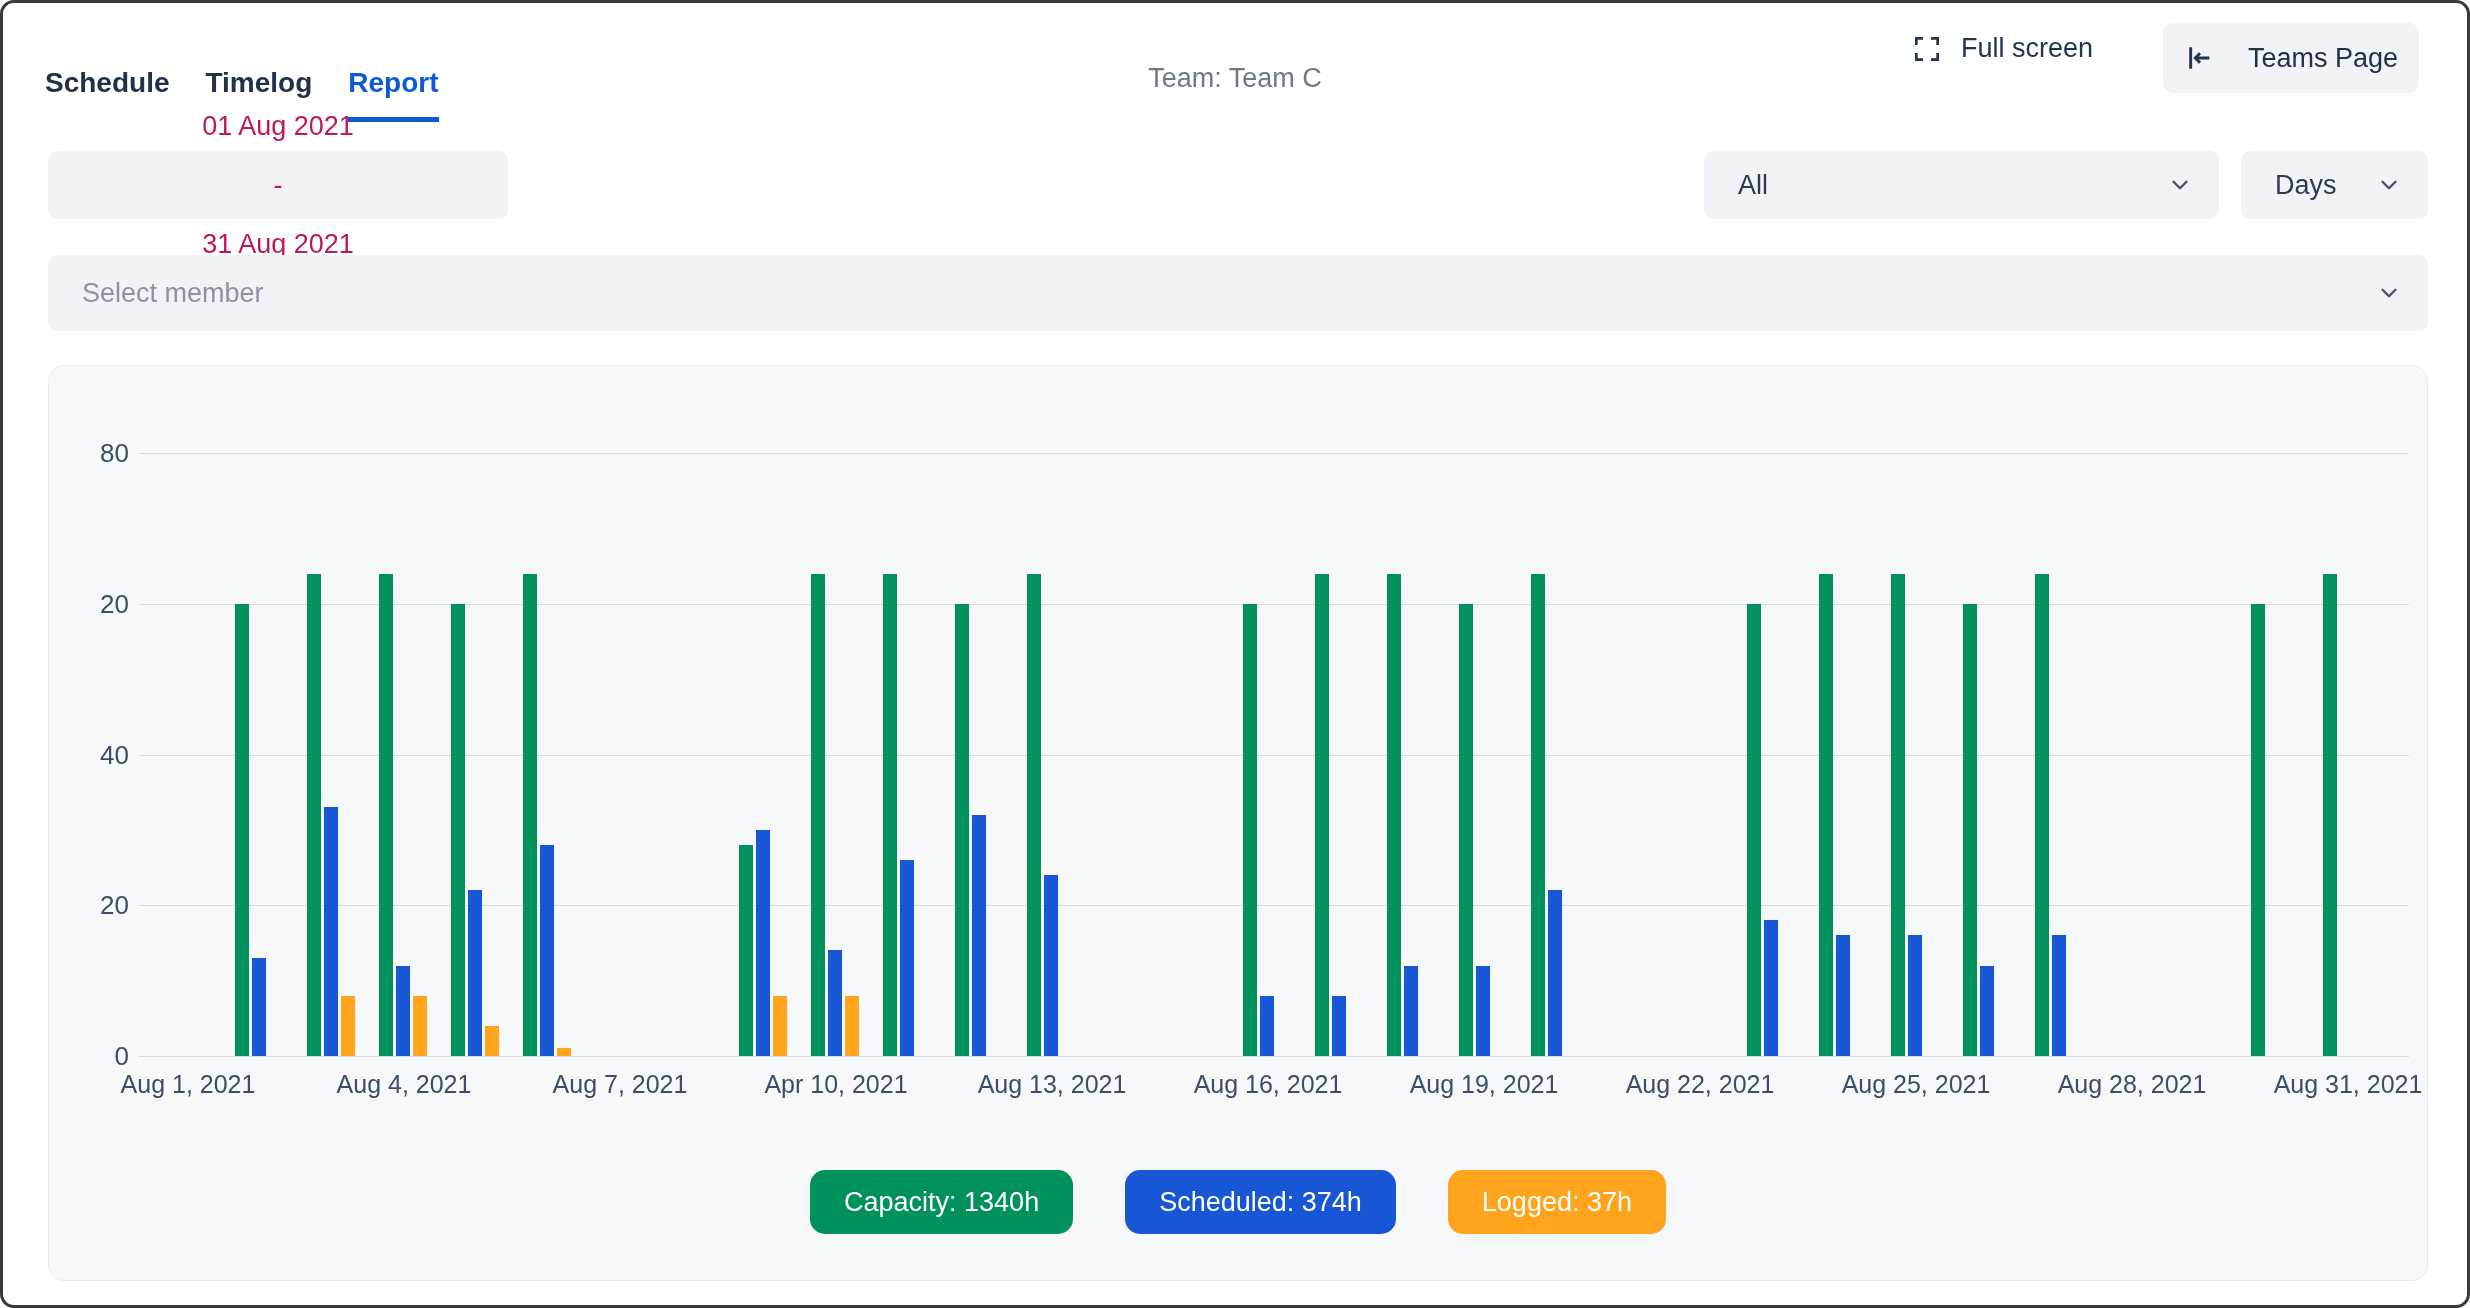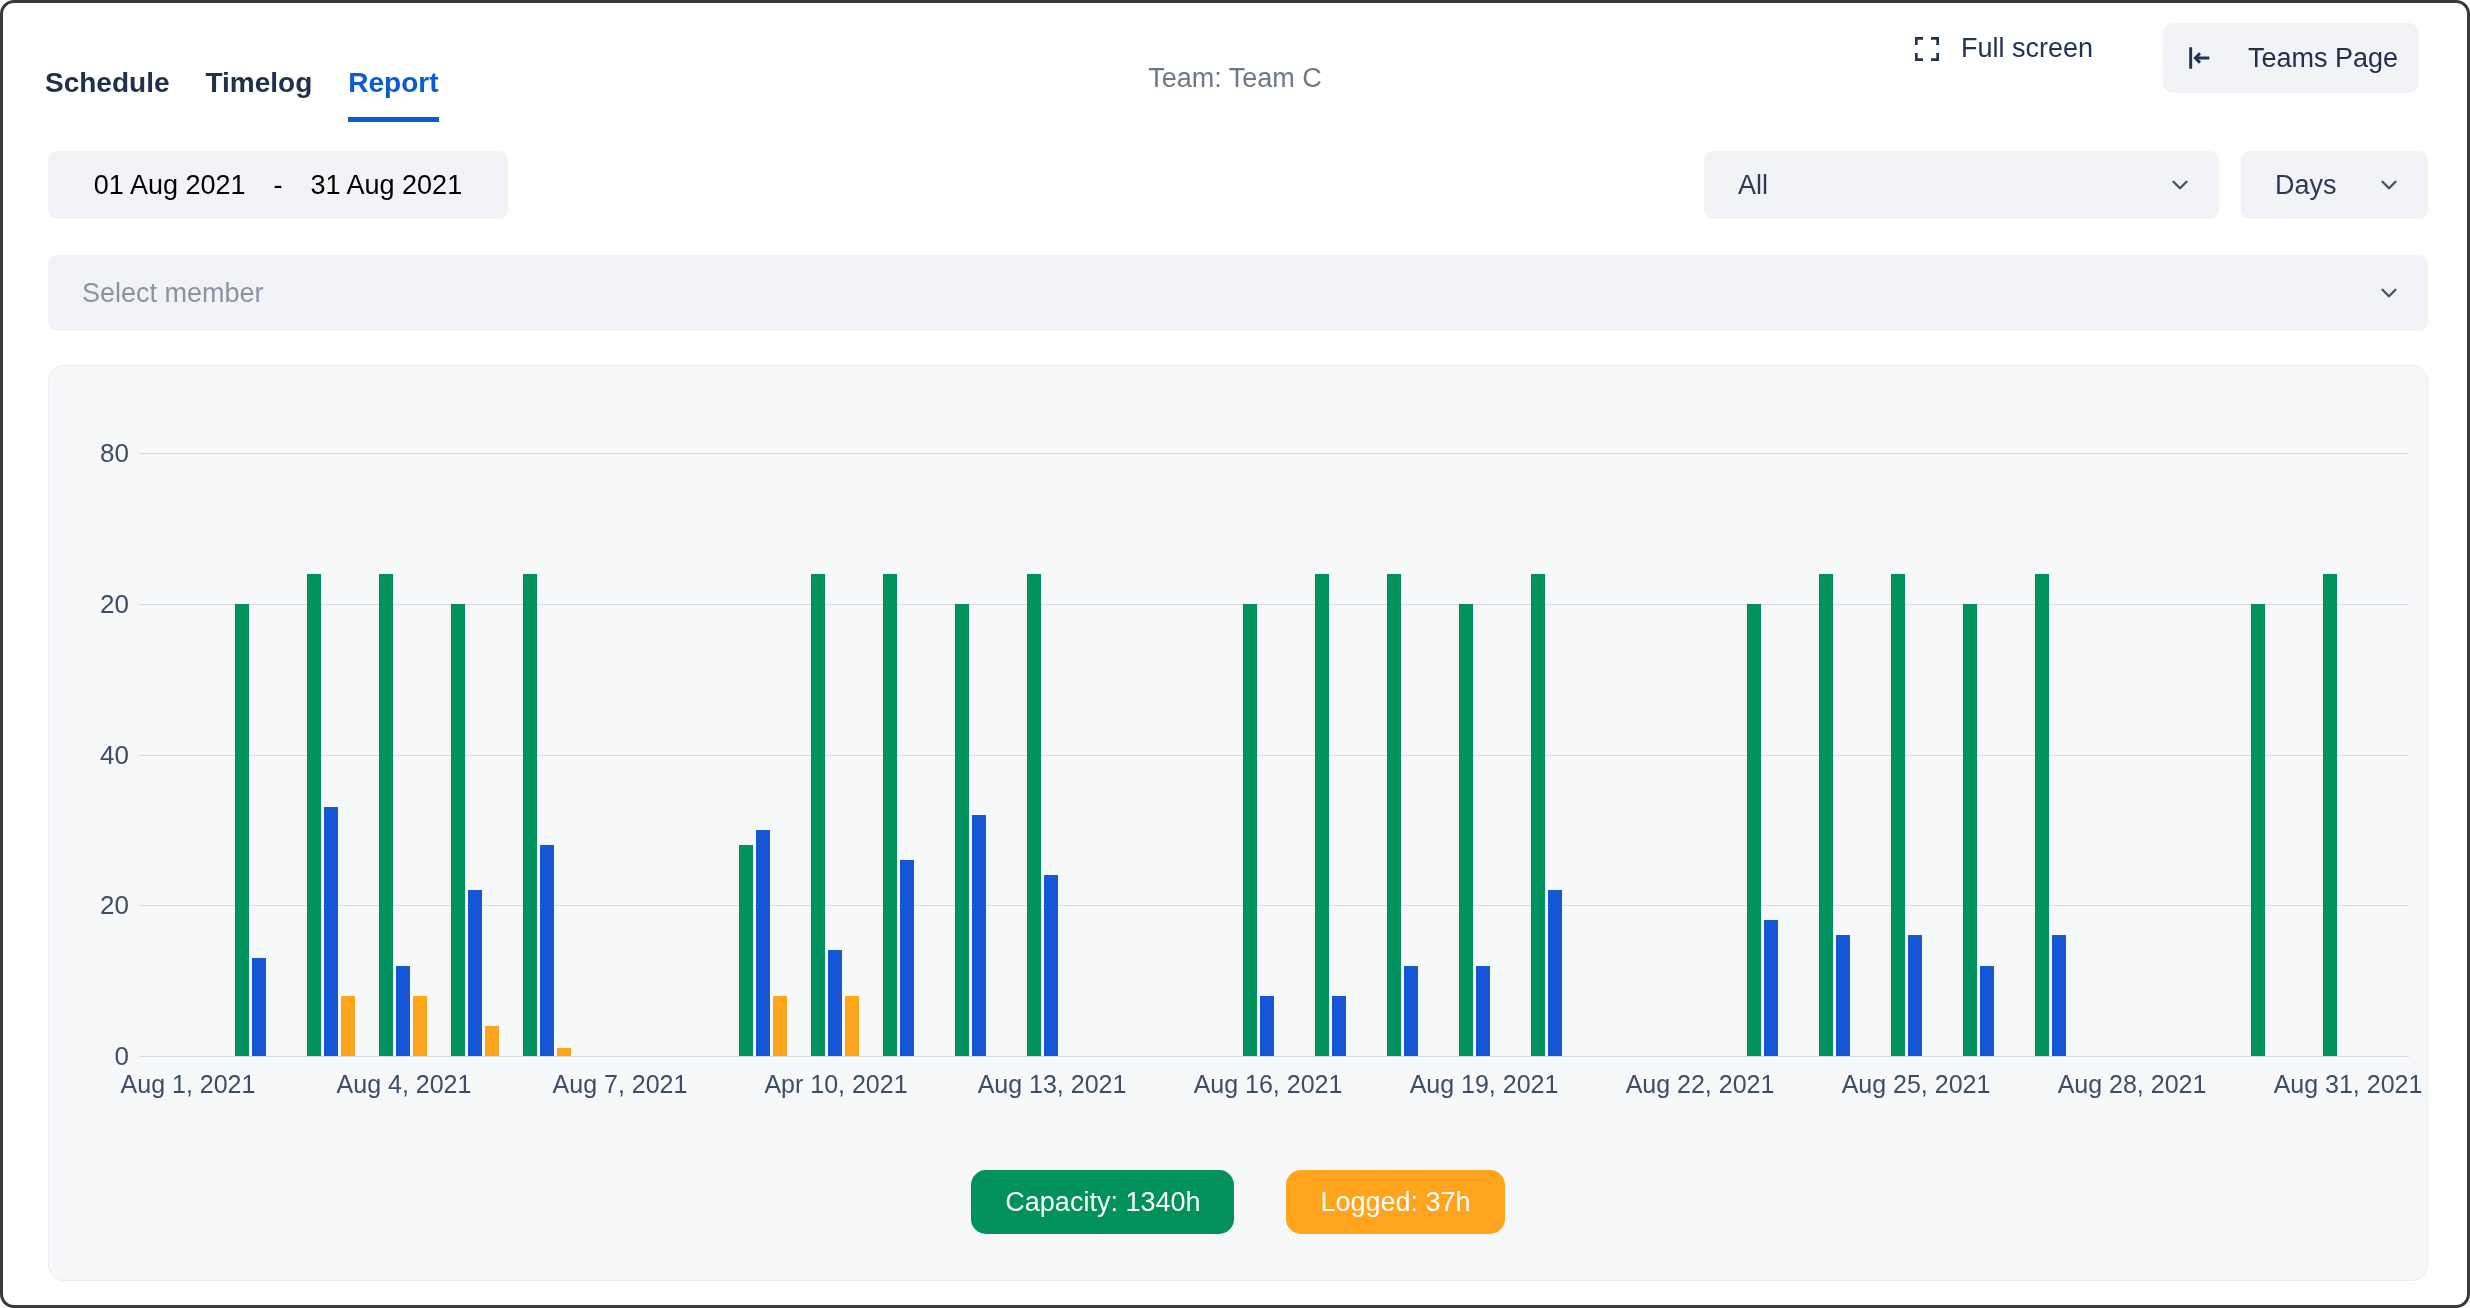--- a/index.html
+++ b/index.html
@@ -27,21 +27,21 @@
 
   .teams-page { position:absolute; left:2160px; top:20px; width:256px; height:70px;
                 background:#f2f3f6; border-radius:10px; cursor:pointer;
                 display:flex; align-items:center; justify-content:center; gap:32px;
                 font-size:27px; font-weight:500; color:#22304a; }
 
   
   .date-range { position:absolute; left:45px; top:148px; width:460px; height:68px;
                 background:#f2f3f6; border-radius:9px; cursor:pointer;
                 display:flex; align-items:center; justify-content:center; gap:28px;
-                font-size:27px; color:#000000; }
+                font-size:27px; color:#be185d;flex-direction:column; }
 
   .select { position:absolute; background:#f2f3f6; border-radius:9px; height:68px;
             display:flex; align-items:center; font-size:27px; color:#2c3a52;
             cursor:pointer; }
   .select .chev { position:absolute; right:26px; }
   .all-select    { left:1701px; top:148px; width:515px;  padding-left:34px; }
   .days-select   { left:2238px; top:148px; width:187px;  padding-left:34px; }
   .member-select { left:45px;   top:252px; width:2380px; height:76px; padding-left:34px;align-items:center; }
   .member-select .placeholder { color:#8a93a3; }
 
@@ -187,17 +187,18 @@
         <div class="xtick" style="left: 873px; top: 704px;">Aug 13, 2021</div>
         <div class="xtick" style="left: 1089px; top: 704px;">Aug 16, 2021</div>
         <div class="xtick" style="left: 1305px; top: 704px;">Aug 19, 2021</div>
         <div class="xtick" style="left: 1521px; top: 704px;">Aug 22, 2021</div>
         <div class="xtick" style="left: 1737px; top: 704px;">Aug 25, 2021</div>
         <div class="xtick" style="left: 1953px; top: 704px;">Aug 28, 2021</div>
         <div class="xtick" style="left: 2169px; top: 704px;">Aug 31, 2021</div>
       </div>
     <div class="legend">
         <div class="legend-btn" style="background: rgb(0, 145, 93);">Capacity: 1340h</div>
+        <div class="legend-btn" style="background: rgb(23, 87, 214);">Scheduled: 374h</div>
         <div class="legend-btn" style="background: rgb(255, 164, 28);">Logged: 37h</div>
       </div>
   </div>
 
 </div>
 
 </body></html>

